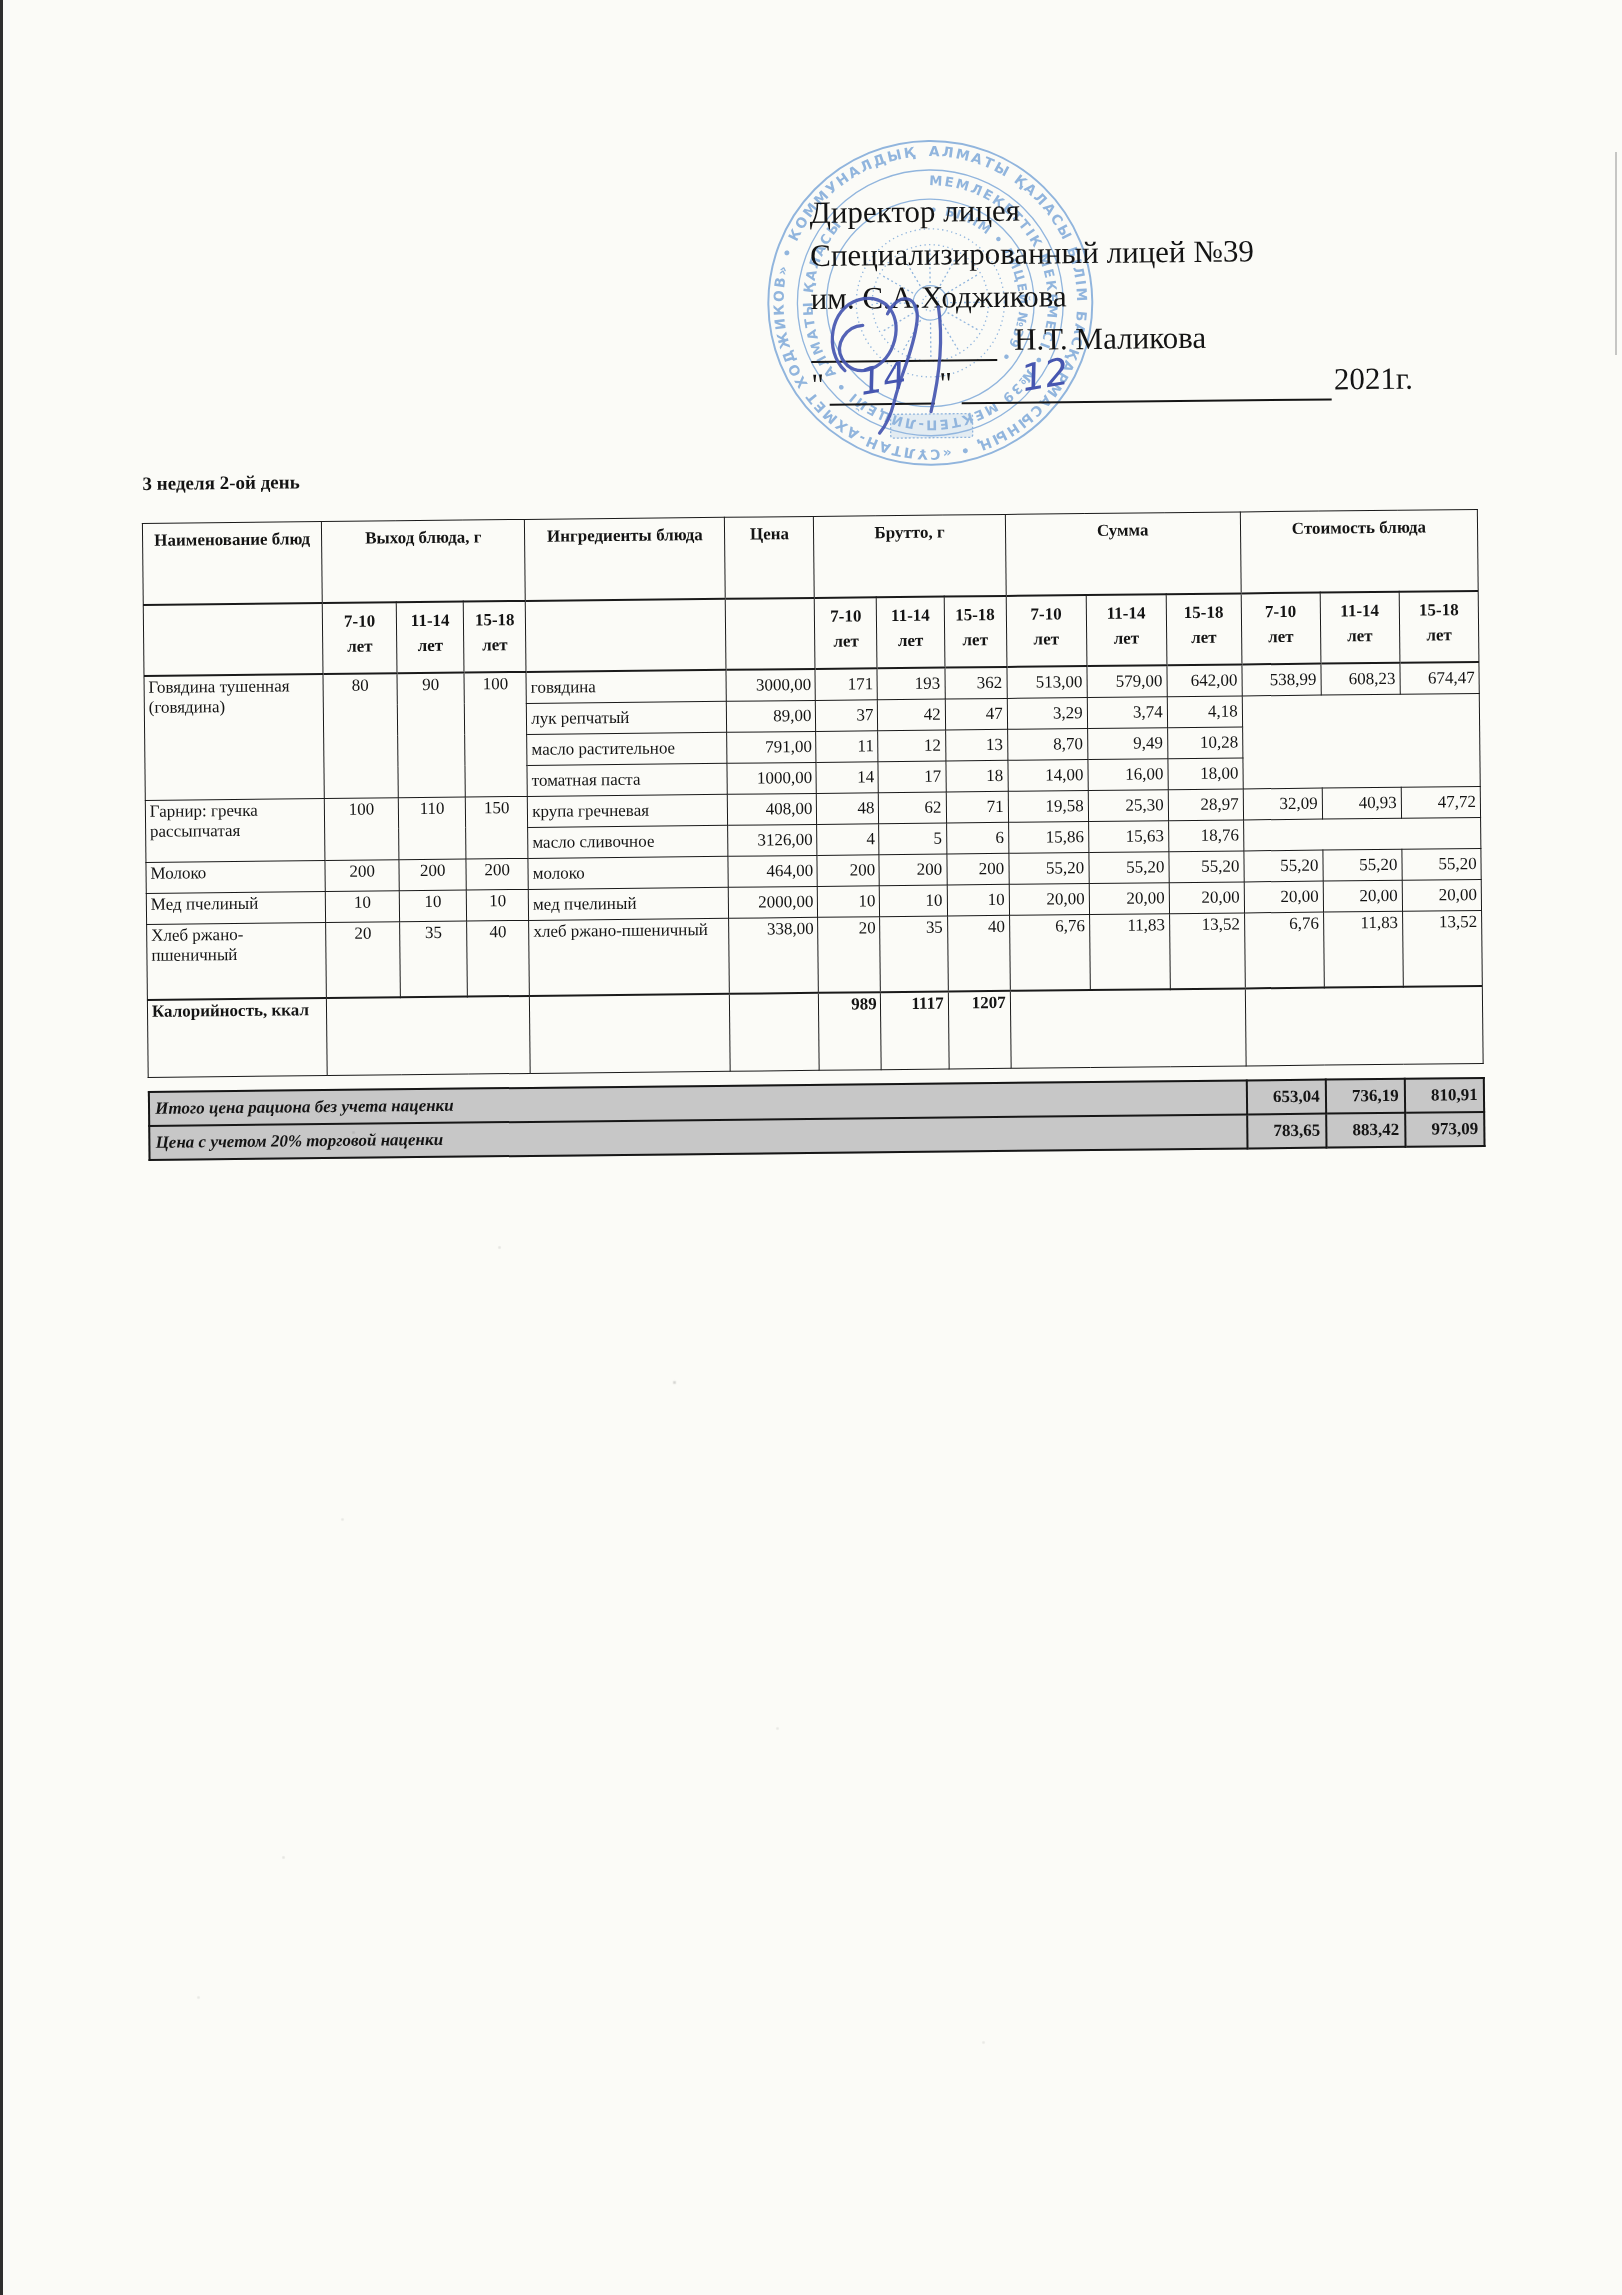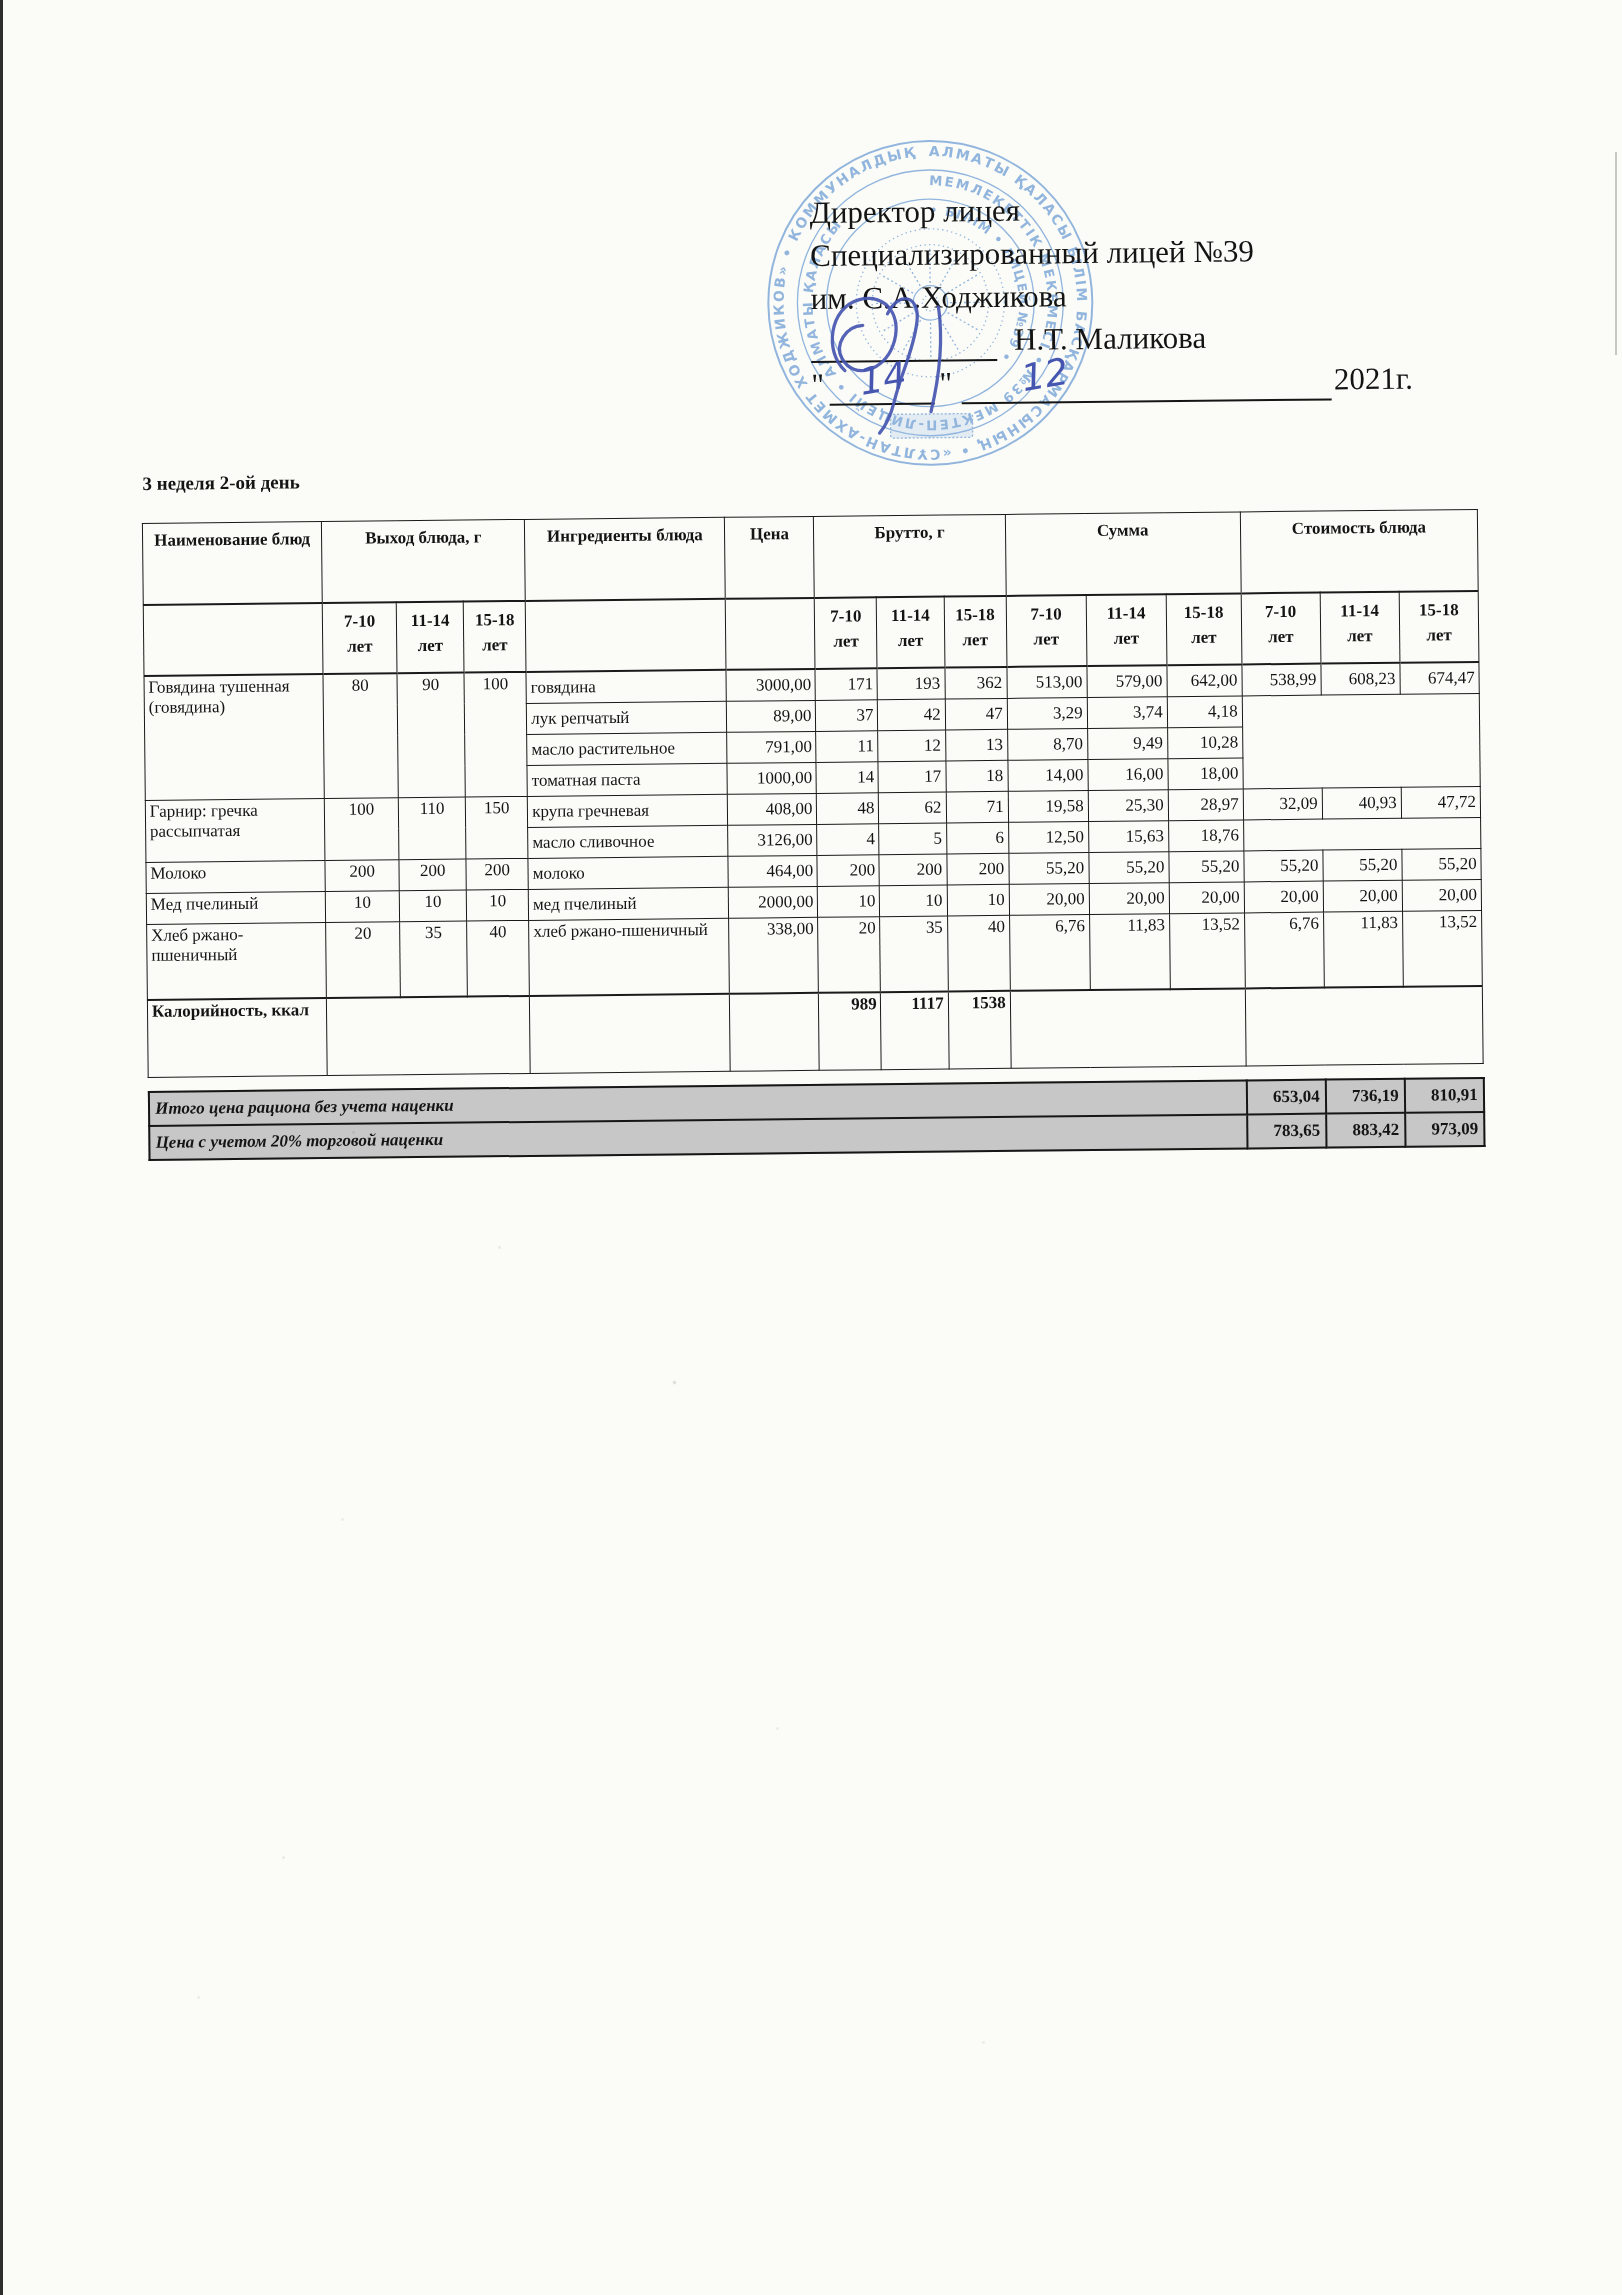--- a/index.html
+++ b/index.html
@@ -259,21 +259,21 @@
         <td class="num">32,09</td>
         <td class="num">40,93</td>
         <td class="num">47,72</td>
       </tr>
       <tr class="rh-ing">
         <td class="c-ing">масло сливочное</td>
         <td class="num">3126,00</td>
         <td class="num">4</td>
         <td class="num">5</td>
         <td class="num">6</td>
-        <td class="num">12,50</td>
+        <td class="num">15,86</td>
         <td class="num">15,63</td>
         <td class="num">18,76</td>
         <td colspan="3"></td>
       </tr>
 
       <tr class="rh-ing">
         <td class="c-name">Молоко</td>
         <td class="c-yield">200</td>
         <td class="c-yield">200</td>
         <td class="c-yield">200</td>
@@ -326,21 +326,21 @@
         <td class="num">13,52</td>
       </tr>
 
       <tr class="rh-cal">
         <td class="c-name bold">Калорийность, ккал</td>
         <td colspan="3"></td>
         <td></td>
         <td></td>
         <td class="num bold">989</td>
         <td class="num bold">1117</td>
-        <td class="num bold">1538</td>
+        <td class="num bold">1207</td>
         <td colspan="3"></td>
         <td colspan="3"></td>
       </tr>
     </tbody>
       </table>
 
     <table class="sum-table">
       <colgroup>
         <col style="width:1098px">
           <col style="width:79px">

